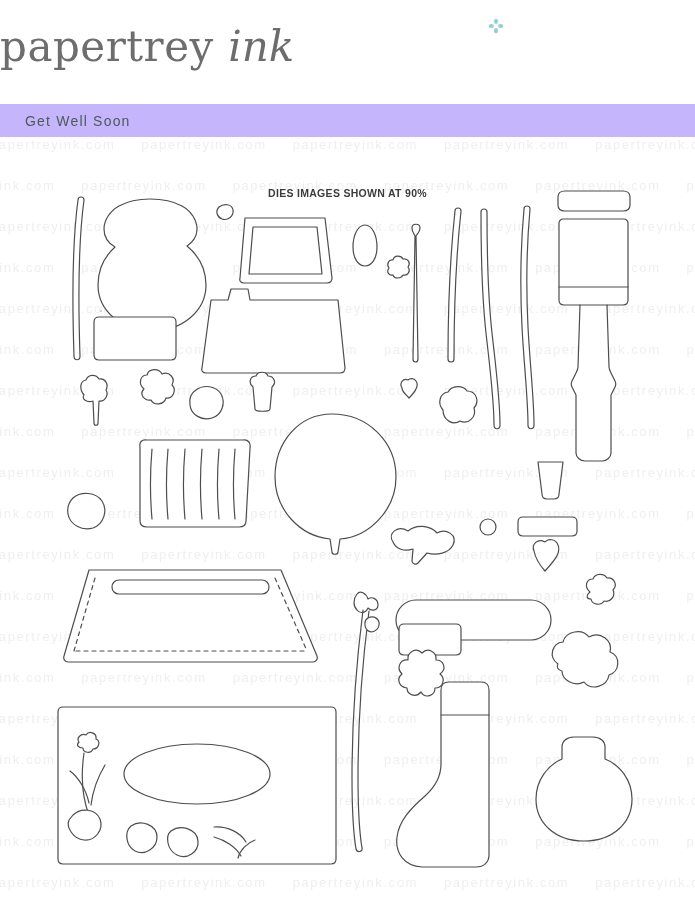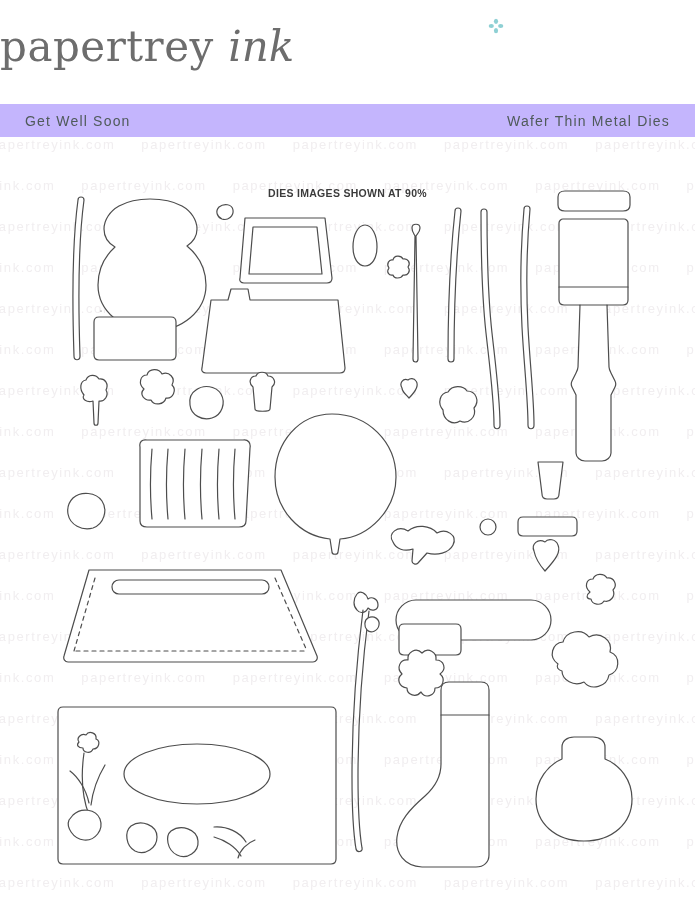--- a/index.html
+++ b/index.html
@@ -131,21 +131,20 @@
         <ellipse cx="3.3" cy="8" rx="2.6" ry="2.1"></ellipse>
         <ellipse cx="12.7" cy="8" rx="2.6" ry="2.1"></ellipse>
       </g>
       <circle cx="8" cy="8" r="2.1" fill="#ffffff"></circle>
     </svg>
   </span>
 </div>
 
 <div class="title-bar">
   <div class="title-left">Get Well Soon</div>
-  <div class="title-right">Wafer Thin Metal Dies</div>
 </div>
 
 <div class="sheet">
 
   <div id="watermarks">
       <div class="wm-row" style="top: 0px; left: -10px;"><span>papertreyink.com</span><span>papertreyink.com</span><span>papertreyink.com</span><span>papertreyink.com</span><span>papertreyink.com</span></div>
       <div class="wm-row" style="top: 41px; left: -70px;"><span>papertreyink.com</span><span>papertreyink.com</span><span>papertreyink.com</span><span>papertreyink.com</span><span>papertreyink.com</span><span>papertreyink.com</span></div>
       <div class="wm-row" style="top: 82px; left: -10px;"><span>papertreyink.com</span><span>papertreyink.com</span><span>papertreyink.com</span><span>papertreyink.com</span><span>papertreyink.com</span></div>
       <div class="wm-row" style="top: 123px; left: -70px;"><span>papertreyink.com</span><span>papertreyink.com</span><span>papertreyink.com</span><span>papertreyink.com</span><span>papertreyink.com</span><span>papertreyink.com</span></div>
       <div class="wm-row" style="top: 164px; left: -10px;"><span>papertreyink.com</span><span>papertreyink.com</span><span>papertreyink.com</span><span>papertreyink.com</span><span>papertreyink.com</span></div>

